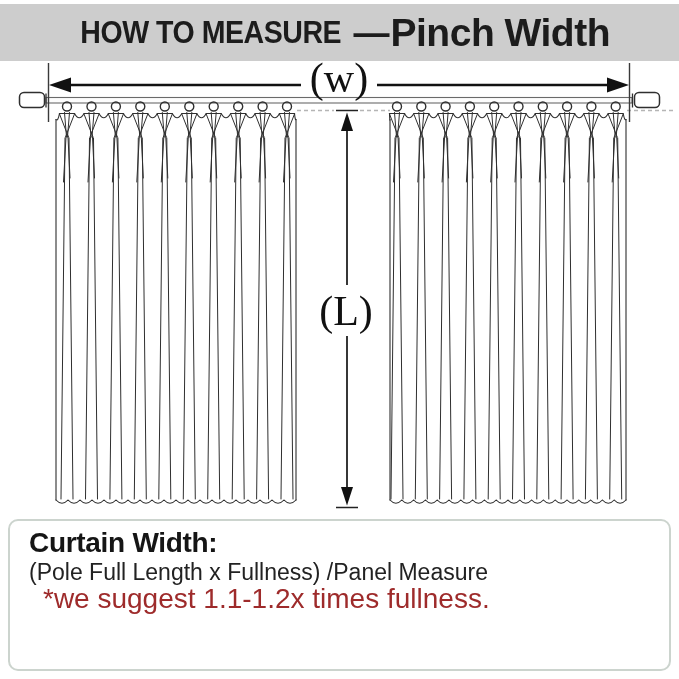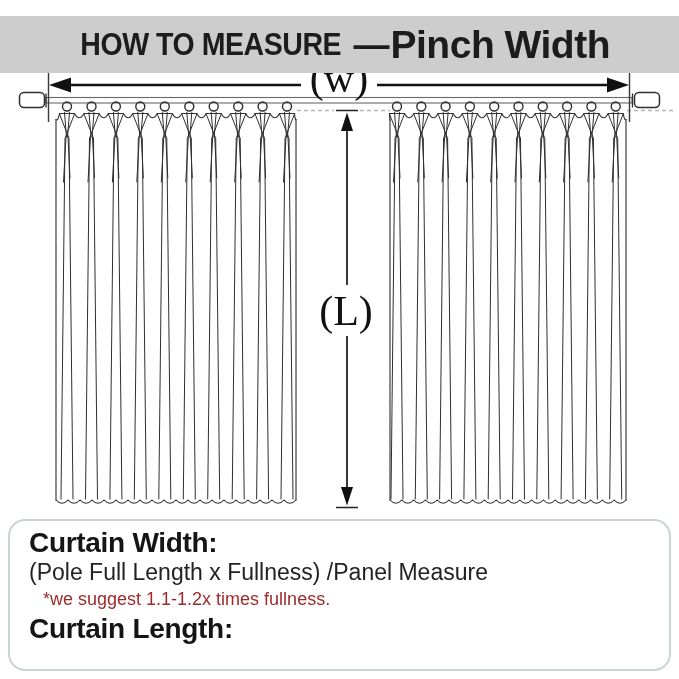--- a/index.html
+++ b/index.html
@@ -2,45 +2,45 @@
 <html><head>
 <meta charset="utf-8">
 <style>
   html,body{margin:0;padding:0;background:#fff;}
   .stage{
     position:relative;width:679px;height:679px;background:#ffffff;
     overflow:hidden;font-family:"Liberation Sans",sans-serif;
   }
   
   .header{
-    position:absolute;left:0;top:16px;width:679px;height:57px;
+    position:absolute;left:0;top:4px;width:679px;height:57px;
     background:#cdcdcd;display:flex;align-items:center;justify-content:center;
     white-space:nowrap;color:#1c1c1c;
   }
   .header .measure{
     font-size:31px;font-weight:600;letter-spacing:-.5px;
     display:inline-block;transform:scaleX(.92);
   }
   .header .dash{font-size:36px;font-weight:600;margin:0 1px;}
   .header .style{font-size:39px;font-weight:600;letter-spacing:-.5px;}
   
   svg.diagram{position:absolute;left:0;top:0;}
   .dim-label{
     font-family:"Liberation Serif","DejaVu Serif",serif;
     font-size:42px;fill:#111;
   }
   
   .info-box{
     position:absolute;left:8px;top:519px;width:663px;height:152px;
-    box-sizing:border-box;border:2.5px solid #ccd4ce;border-radius:17px;
+    box-sizing:border-box;border:2.5px solid #ccd4ce;border-radius:10px;
     background:#fff;padding:5px 4px 0 19px;color:#151515;
   }
   .info-box .title{font-size:28px;line-height:33px;font-weight:700;letter-spacing:-.3px;}
   .info-box .body{font-size:23px;line-height:27px;font-weight:400;color:#222;}
-  .info-box .note{font-size:18px;line-height:26px;padding-left:14px;color:#9e2b2b;}
+  .info-box .note{font-size:28px;line-height:26px;padding-left:14px;color:#9e2b2b;}
 </style>
 </head>
 <body>
 
 <div class="stage">
 
   <svg class="diagram" width="679" height="679" viewBox="0 0 679 679">
 
     <g>
       <path d="M297,110.5 L334,110.5 M360,110.5 L390,110.5 M627,110.5 L673,110.5" stroke="#b5b5b5" stroke-width="1.3" stroke-dasharray="4,3" fill="none"></path>
@@ -95,15 +95,14 @@
   <div class="header" style="background: rgb(205, 205, 205);">
     <span class="measure">HOW TO MEASURE</span>
       <span class="dash">—</span>
       <span class="style">Pinch Width</span>
   </div>
 
   <div class="info-box" style="border-color: rgb(204, 212, 206);">
     <div class="title">Curtain Width:</div>
     <div class="body">(Pole Full Length x Fullness) /Panel Measure</div>
     <div class="note" style="color: rgb(158, 43, 43);">*we suggest 1.1-1.2x times fullness.</div>
-    <div class="title">Curtain Length:</div>
   </div>
 </div>
 
 </body></html>

